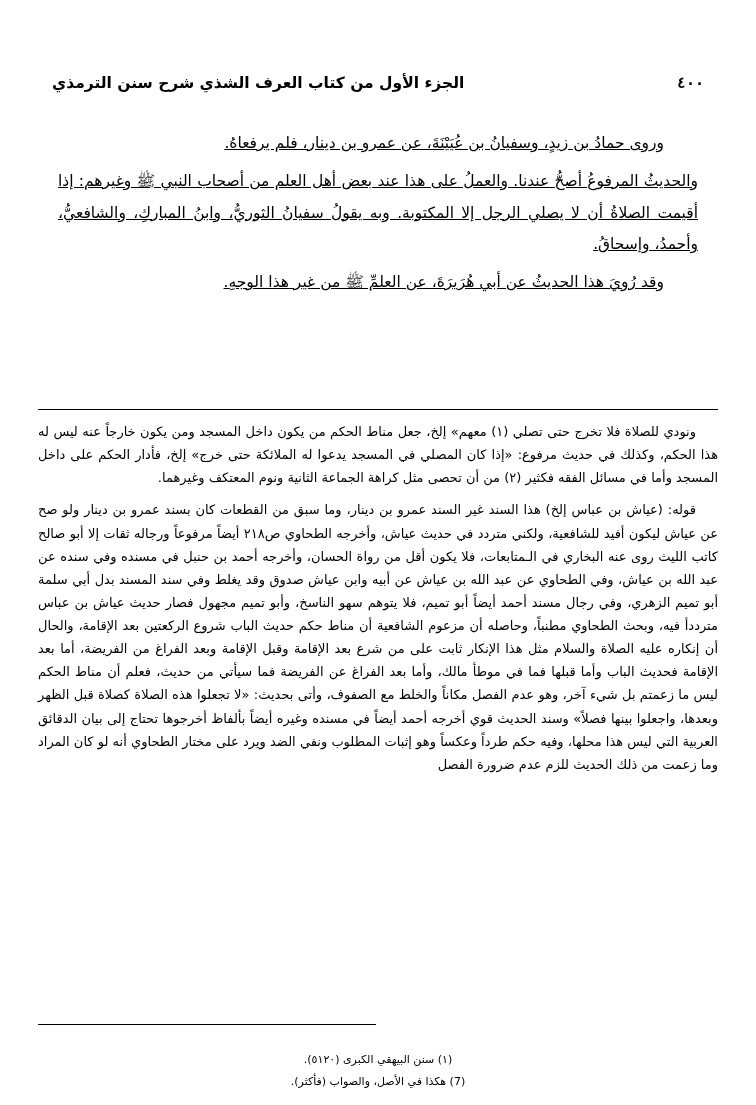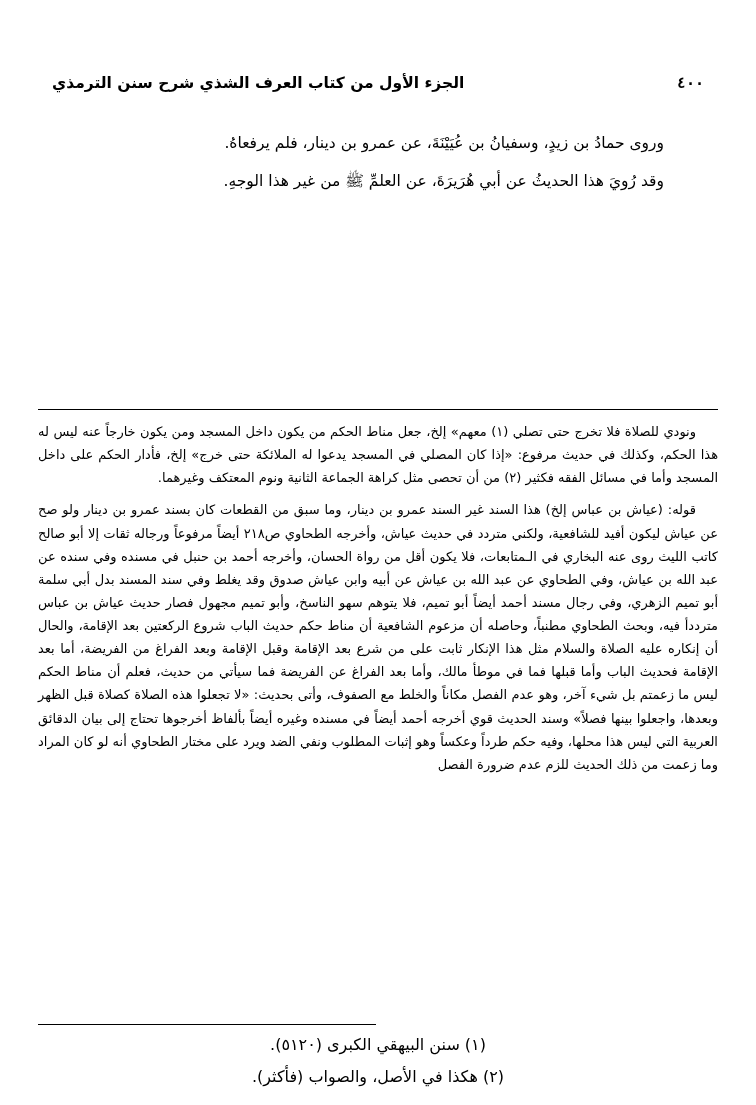--- a/index.html
+++ b/index.html
@@ -44,20 +44,21 @@
   }
   .body-top {
     position: absolute;
     top: 112px;
     right: 58px;
     left: 58px;
     text-align: justify;
     text-align-last: right;
     font-size: 15.5px;
     line-height: 2.05;
+    text-decoration: underline;
   }
   .body-top p {
     margin: 0 0 6px 0;
     text-indent: 0;
   }
   .p-indent {
     padding-right: 34px;
   }
   .divider {
     position: absolute;
@@ -89,50 +90,51 @@
     right: 380px;
     left: 38px;
     border-top: 1px solid #000;
     height: 0;
   }
   .footnotes {
     position: absolute;
     bottom: 28px;
     right: 38px;
     left: 38px;
-    font-size: 16px;
+    font-size: 11px;
     line-height: 2.0;
     text-align: center;
   }
   .footnotes div {
     text-align: center;
   }
 </style>
 </head>
 <body>
 
 <div class="page">
 
   <div class="header">
     <div class="header-title">الجزء الأول من كتاب العرف الشذي شرح سنن الترمذي</div>
     <div class="header-page-number">٤٠٠</div>
   </div>
 
   <div class="body-top">
     <p class="p-indent">وروى حمادُ بن زيدٍ، وسفيانُ بن عُيَيْنَةَ، عن عمرو بن دينار، فلم يرفعاهُ.</p>
+    <p>والحديثُ المرفوعُ أصحُّ عندنا. والعملُ على هذا عند بعض أهل العلم من أصحاب النبي ﷺ وغيرهم: إذا أقيمت الصلاةُ أن لا يصلي الرجل إلا المكتوبة. وبه يقولُ سفيانُ الثوريُّ، وابنُ المباركِ، والشافعيُّ، وأحمدُ، وإسحاقُ.</p>
     <p class="p-indent">وقد رُويَ هذا الحديثُ عن أبي هُرَيرَةَ، عن العلمِّ ﷺ من غير هذا الوجهِ.</p>
   </div>
 
   <div class="divider"></div>
 
   <div class="commentary">
     <p class="first-indent">ونودي للصلاة فلا تخرج حتى تصلي (١) معهم» إلخ، جعل مناط الحكم من يكون داخل المسجد ومن يكون خارجاً عنه ليس له هذا الحكم، وكذلك في حديث مرفوع: «إذا كان المصلي في المسجد يدعوا له الملائكة حتى خرج» إلخ، فأدار الحكم على داخل المسجد وأما في مسائل الفقه فكثير (٢) من أن تحصى مثل كراهة الجماعة الثانية ونوم المعتكف وغيرهما.</p>
     <p class="first-indent">قوله: (عياش بن عباس إلخ) هذا السند غير السند عمرو بن دينار، وما سبق من القطعات كان بسند عمرو بن دينار ولو صح عن عياش ليكون أفيد للشافعية، ولكني متردد في حديث عياش، وأخرجه الطحاوي ص٢١٨ أيضاً مرفوعاً ورجاله ثقات إلا أبو صالح كاتب الليث روى عنه البخاري في الـمتابعات، فلا يكون أقل من رواة الحسان، وأخرجه أحمد بن حنبل في مسنده وفي سنده عن عبد الله بن عياش، وفي الطحاوي عن عبد الله بن عياش عن أبيه وابن عياش صدوق وقد يغلط وفي سند المسند بدل أبي سلمة أبو تميم الزهري، وفي رجال مسند أحمد أيضاً أبو تميم، فلا يتوهم سهو الناسخ، وأبو تميم مجهول فصار حديث عياش بن عباس مترددأ فيه، وبحث الطحاوي مطنباً، وحاصله أن مزعوم الشافعية أن مناط حكم حديث الباب شروع الركعتين بعد الإقامة، والحال أن إنكاره عليه الصلاة والسلام مثل هذا الإنكار ثابت على من شرع بعد الإقامة وقبل الإقامة وبعد الفراغ من الفريضة، أما بعد الإقامة فحديث الباب وأما قبلها فما في موطأ مالك، وأما بعد الفراغ عن الفريضة فما سيأتي من حديث، فعلم أن مناط الحكم ليس ما زعمتم بل شيء آخر، وهو عدم الفصل مكاناً والخلط مع الصفوف، وأتى بحديث: «لا تجعلوا هذه الصلاة كصلاة قبل الظهر وبعدها، واجعلوا بينها فصلاً» وسند الحديث قوي أخرجه أحمد أيضاً في مسنده وغيره أيضاً بألفاظ أخرجوها تحتاج إلى بيان الدقائق العربية التي ليس هذا محلها، وفيه حكم طرداً وعكساً وهو إثبات المطلوب ونفي الضد ويرد على مختار الطحاوي أنه لو كان المراد وما زعمت من ذلك الحديث للزم عدم ضرورة الفصل</p>
   </div>
 
   <div class="footnote-rule"></div>
 
   <div class="footnotes">
     <div>(١)  سنن البيهقي الكبرى (٥١٢٠).</div>
-    <div>(٢)  هكذا في الأصل، والصواب (فأكثر).</div>
+    <div>(7)  هكذا في الأصل، والصواب (فأكثر).</div>
   </div>
 
 </div>
 
 </body></html>

